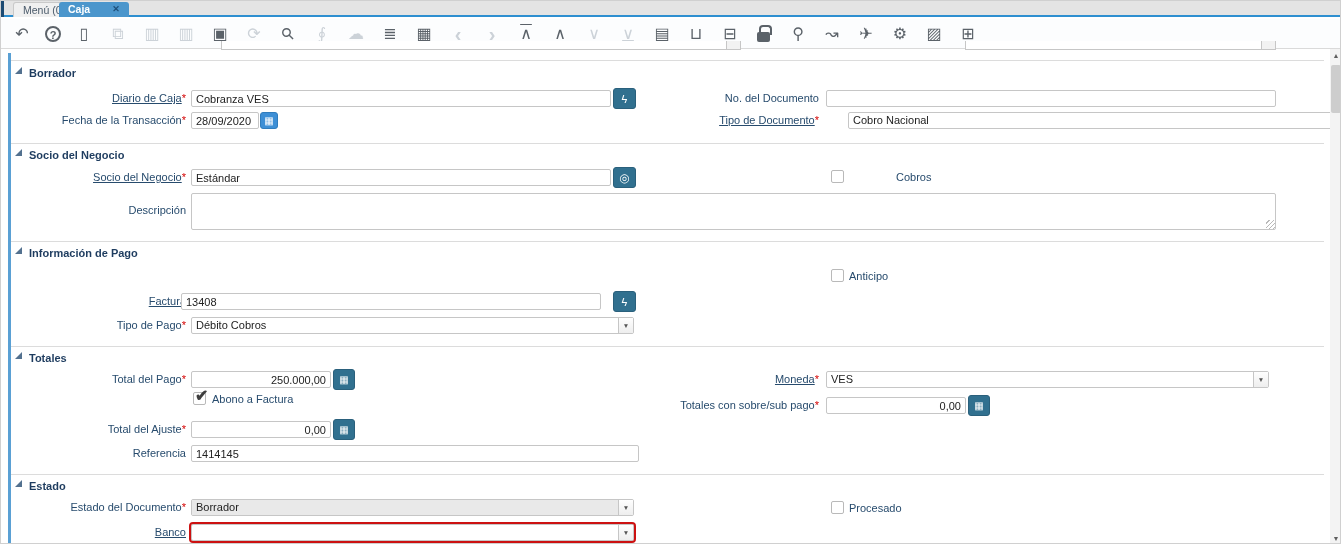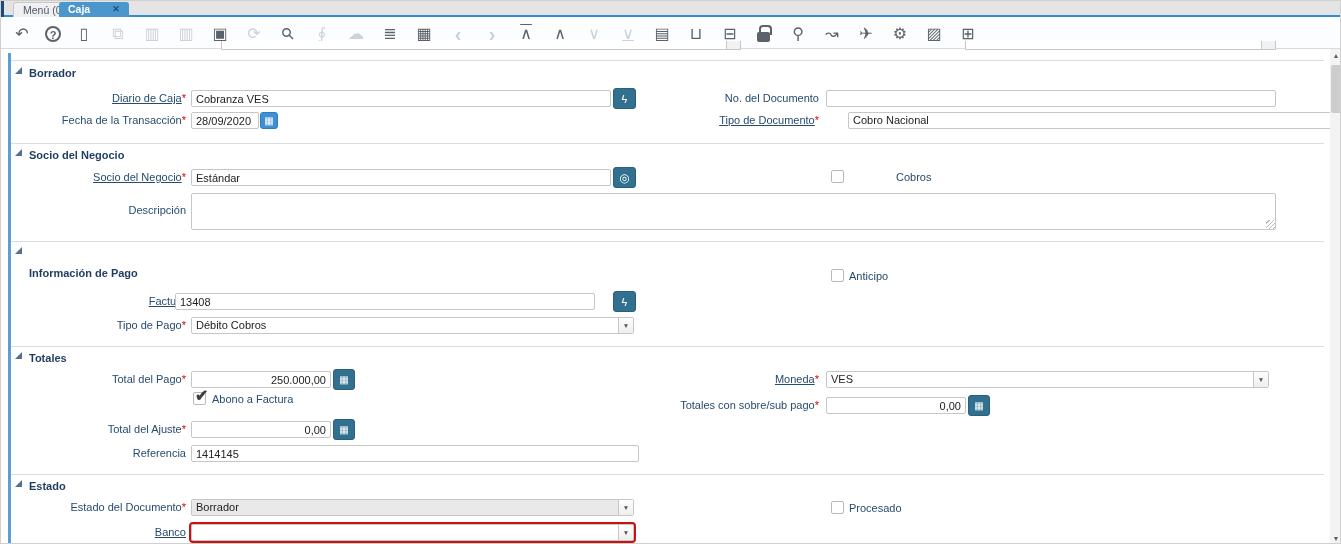--- a/index.html
+++ b/index.html
@@ -157,27 +157,27 @@
 
   <span class="cb" style="left:830px; top:169px;"></span>
   <span class="cblbl" style="left:848px; top:170px;margin-left:47px;">Cobros</span>
 
   <div class="lbl" style="left:10px; top:203px; width:175px;"><span class="lt">Descripción</span></div>
   <textarea class="txtarea" style="left: 190px; top: 192px; width: 1085px; height: 37px;"></textarea>
   <span class="grip" style="left:1265px; top:219px;"></span>
 
   <div class="sep" style="top:240px;"></div>
   <span class="tri" style="left:14px; top:246px;"></span>
-  <div class="sechead" style="left:28px; top:246px;margin-top:20px;">Información de Pago</div>
+  <div class="sechead" style="left:28px; top:246px;">Información de Pago</div>
 
   <span class="cb" style="left:830px; top:268px;"></span>
   <span class="cblbl" style="left:848px; top:269px;">Anticipo</span>
 
   <div class="lbl link" style="left:10px; top:294px; width:175px;"><span class="lt">Factura</span></div>
-  <input class="txt" style="left: 174px; top: 292px; width: 420px;" value="13408">
+  <input class="txt" style="left: 180px; top: 292px; width: 420px;" value="13408">
   <div class="btn" style="left:612px; top:290px; width:23px; height:21px;">
       <span>ϟ</span>
     </div>
 
   <div class="lbl" style="left:10px; top:318px; width:175px;"><span class="lt">Tipo de Pago</span><span class="req">*</span></div>
   <div class="combo" style="left:190px; top:316px; width:443px;">
     <span class="val">Débito Cobros</span>
     <span class="dd"></span>
   </div>
 

